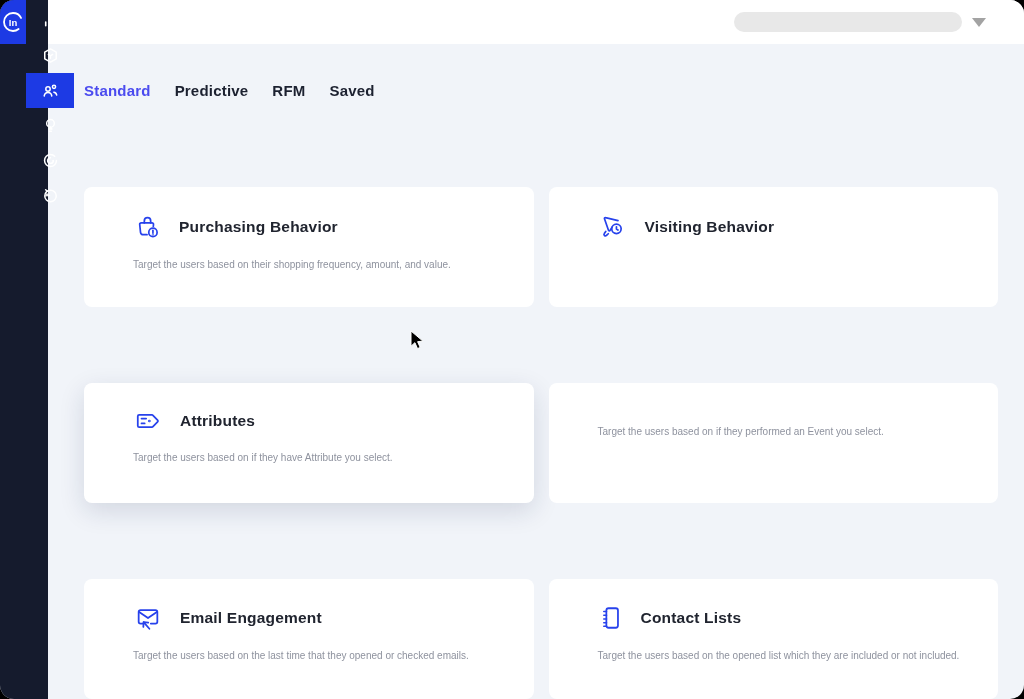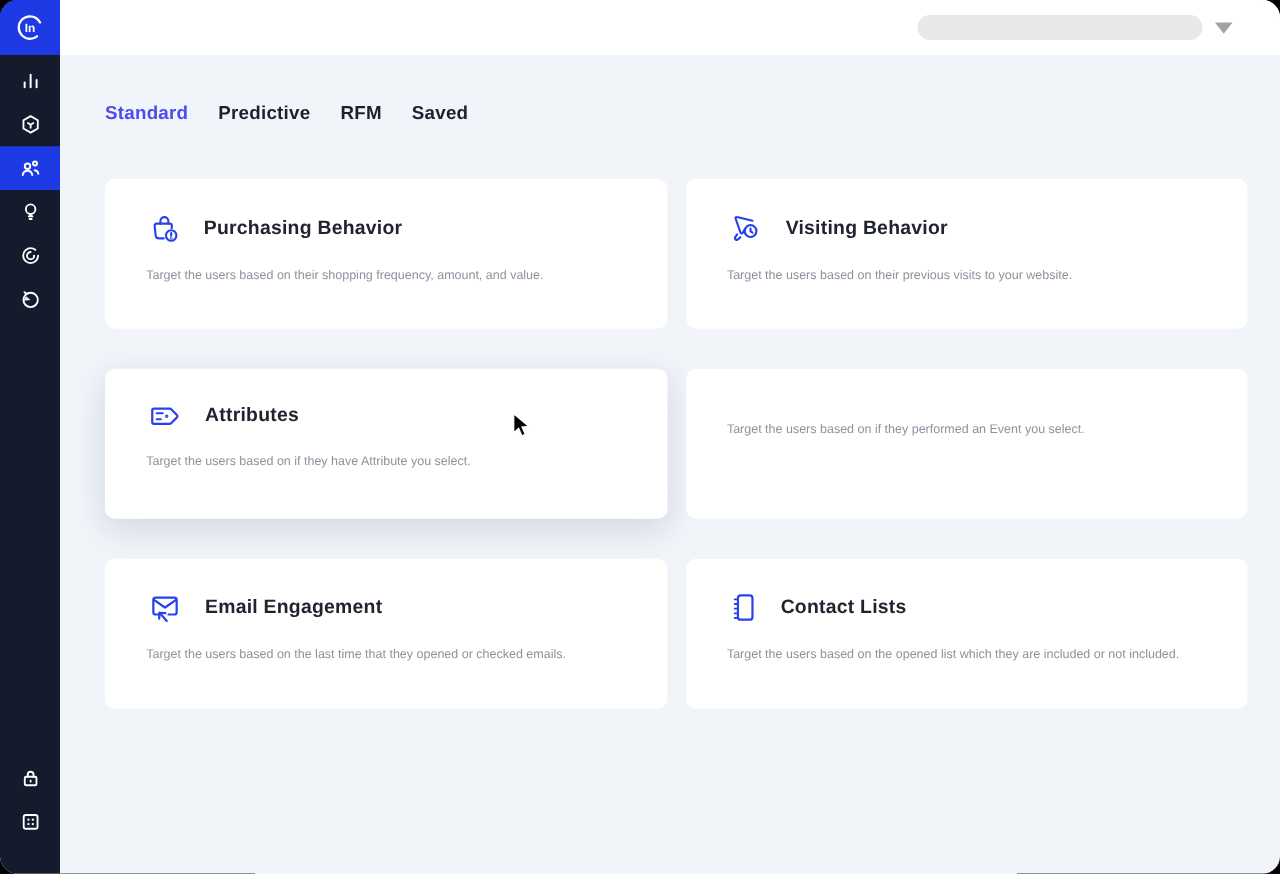--- a/index.html
+++ b/index.html
@@ -1,21 +1,21 @@
 <!DOCTYPE html>
 <html><head>
 <meta charset="utf-8">
 <style>
   * { margin:0; padding:0; box-sizing:border-box; }
   html,body { width:1024px; height:699px; background:#000; font-family:"Liberation Sans", sans-serif; }
   .app { position:relative; width:1024px; height:699px; border-radius:14px; overflow:hidden;
          background:#f1f4f9; display:flex; }
 
   
-  .sidebar { width:48px; background:#151b2d; display:flex; flex-direction:column; flex-shrink:0; }
+  .sidebar { width:48px; background:#151b2d; display:flex; flex-direction:row; flex-shrink:0; }
   .logo-block { width:48px; height:44px; background:#1d3ae4; display:flex; align-items:center; justify-content:center; cursor:pointer; }
   .nav { display:flex; flex-direction:column; padding-top:3px; }
   .nav-item { width:48px; height:35px; display:flex; align-items:center; justify-content:center; cursor:pointer; }
   .nav-item.active { background:#1d3ae4; }
   .nav-item svg { display:block; }
   .sidebar-bottom { margin-top:auto; padding-bottom:24px; display:flex; flex-direction:column; }
 
   
   .main { flex:1; display:flex; flex-direction:column; min-width:0; }
   .topbar { height:44px; background:#ffffff; display:flex; align-items:center; justify-content:flex-end;
@@ -26,21 +26,21 @@
 
   .content { flex:1; padding:38px 26px 0 36px; }
 
   
   .tabs { display:flex; gap:24px; align-items:center; }
   .tab { font-size:15px; font-weight:700; color:#1c2130; letter-spacing:.2px; cursor:pointer; }
   .tab.active { color:#4b4bef; }
 
   
   .cards { margin-top:44px; display:grid; grid-template-columns:1fr 1fr; column-gap:15px; row-gap:32px; }
-  .card { background:#ffffff; border-radius:8px; min-height:120px; padding:25px 33px 22px 33px; cursor:pointer; }
+  .card { background:#ffffff; border-radius:8px; min-height:120px; padding:25px 33px 22px 49px; cursor:pointer;margin-top:44px; }
   .card.hovered { box-shadow:0 8px 26px rgba(23,35,78,.14); }
   .card-head { display:flex; align-items:center; gap:17px; }
   .card-head svg { display:block; flex-shrink:0; }
   .card-title { font-size:15.5px; font-weight:700; color:#20242f; letter-spacing:.2px; }
   .card-desc { margin-top:17px; font-size:10px; line-height:1.42; color:#8e929e; max-width:400px; }
 
   
   .cursor { position:absolute; left:410px; top:330px; z-index:50; pointer-events:none; }
 </style>
 </head>
@@ -175,21 +175,20 @@
             <span>
               <svg width="30" height="29" viewBox="0 0 32 32" fill="none" stroke="#2742ec" stroke-width="1.9" stroke-linecap="round" stroke-linejoin="round">
                 <path d="M21.5 9.5L7.8 6.2a1 1 0 0 0-1.2 1.3L11 20.1a1 1 0 0 0 1.8.2l2.2-3.6"></path>
                 <path d="M8 21.5l-1.6 2.3a1.6 1.6 0 0 0 2.4 2.1l2-1.9"></path>
                 <circle cx="19.8" cy="18.6" r="5.2"></circle>
                 <path d="M19.8 16.4v2.4l1.7 1.1"></path>
               </svg>
             </span>
             <div class="card-title">Visiting Behavior</div>
           </div>
-          <div class="card-desc">Target the users based on their previous visits to your website.</div>
         </div>
 
         <div class="card hovered">
           <div class="card-head">
             <span>
               <svg width="30" height="26" viewBox="0 0 32 28" fill="none" stroke="#2742ec" stroke-width="1.9" stroke-linecap="round" stroke-linejoin="round">
                 <path d="M6.5 7.5h13.8a1.4 1.4 0 0 1 1 .4l5 5.1a1.4 1.4 0 0 1 0 2l-5 5.1a1.4 1.4 0 0 1-1 .4H6.5A1.5 1.5 0 0 1 5 19V9a1.5 1.5 0 0 1 1.5-1.5z"></path>
                 <path d="M9 11.4h5M9 16.6h3.4"></path>
                 <circle cx="17.5" cy="14" r="0.5" fill="#2742ec"></circle>
               </svg>

